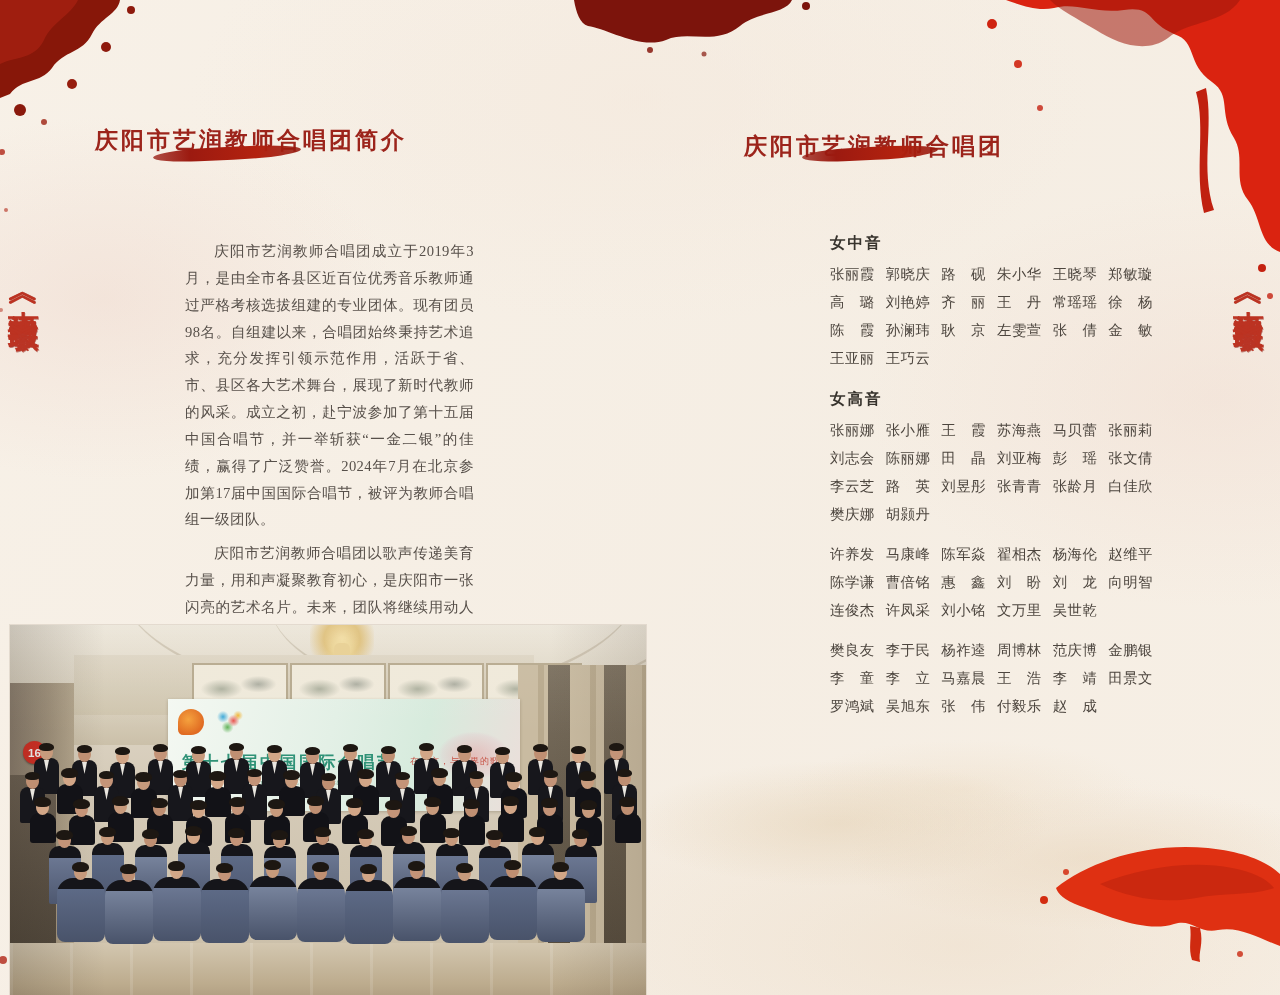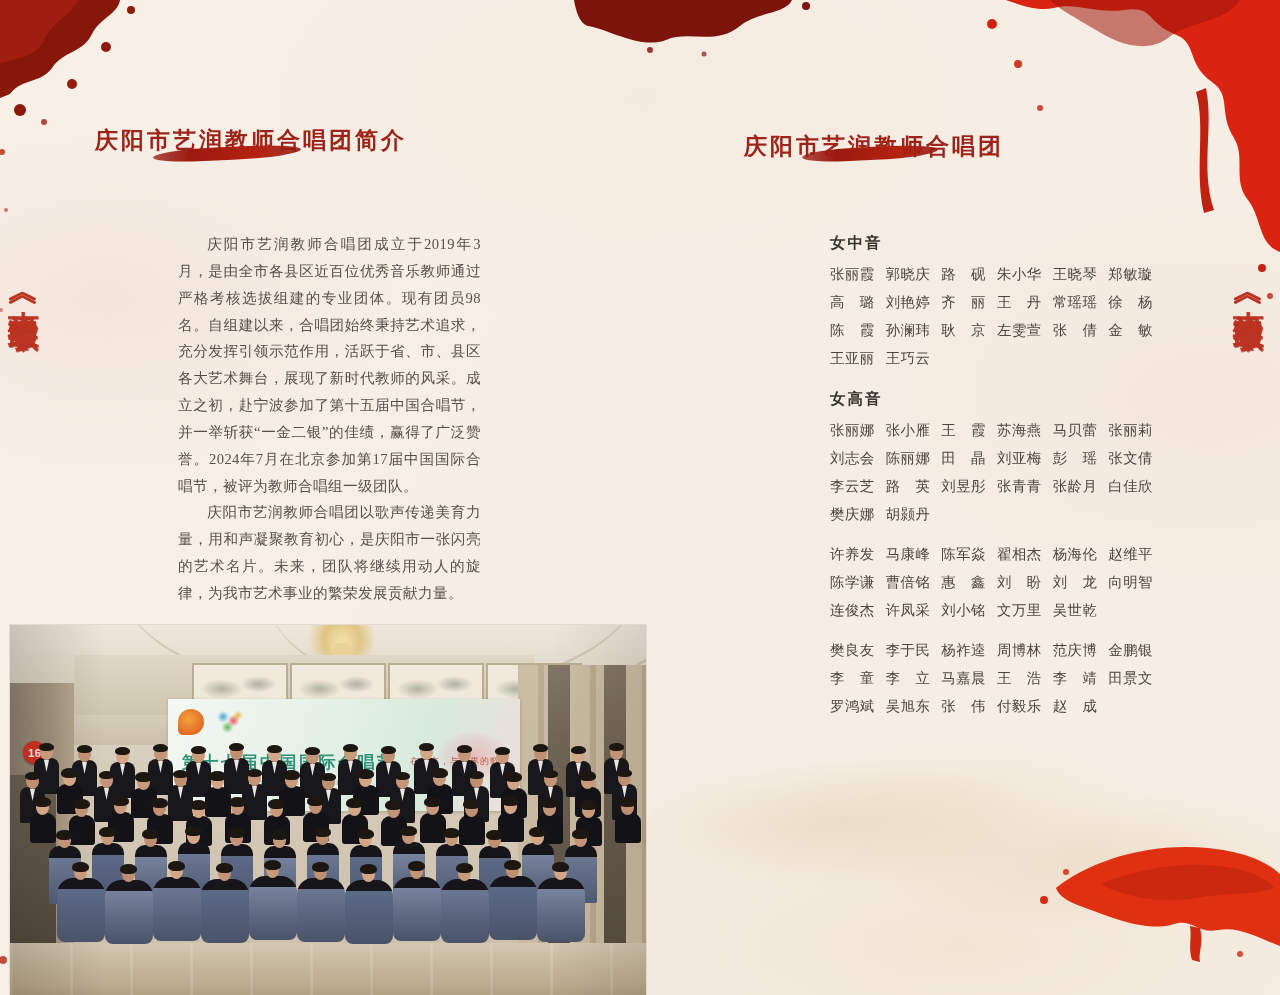--- a/index.html
+++ b/index.html
@@ -52,21 +52,21 @@
   }
   .brush-left{left:153px;top:147px;width:148px;}
   .brush-right{left:802px;top:147px;width:136px;}
 
   
   .intro{
     position:absolute;left:178px;top:231px;width:303px;
     font-size:14.6px;line-height:1.84;color:#57504a;text-align:justify;
     letter-spacing:0.4px;
   }
-  .intro p{margin:0;text-indent:2em;}
+  .intro p{margin:7px;text-indent:2em;}
 
   
   .members{position:absolute;left:830px;top:233px;width:334px;color:#4d463f;}
   .section{margin-bottom:21px;}
   .section-label{font-weight:bold;font-size:15.5px;color:#37332d;letter-spacing:2px;margin-bottom:11px;}
   .names-grid{display:grid;grid-template-columns:repeat(6,1fr);row-gap:9px;}
   .member-name{font-size:14.4px;white-space:pre;letter-spacing:0.5px;}
   .leaders{margin-top:26px;font-size:15px;color:#3d3833;}
   .leaders .gap{display:inline-block;width:26px;}
   .leaders b{font-weight:bold;letter-spacing:1px;}

